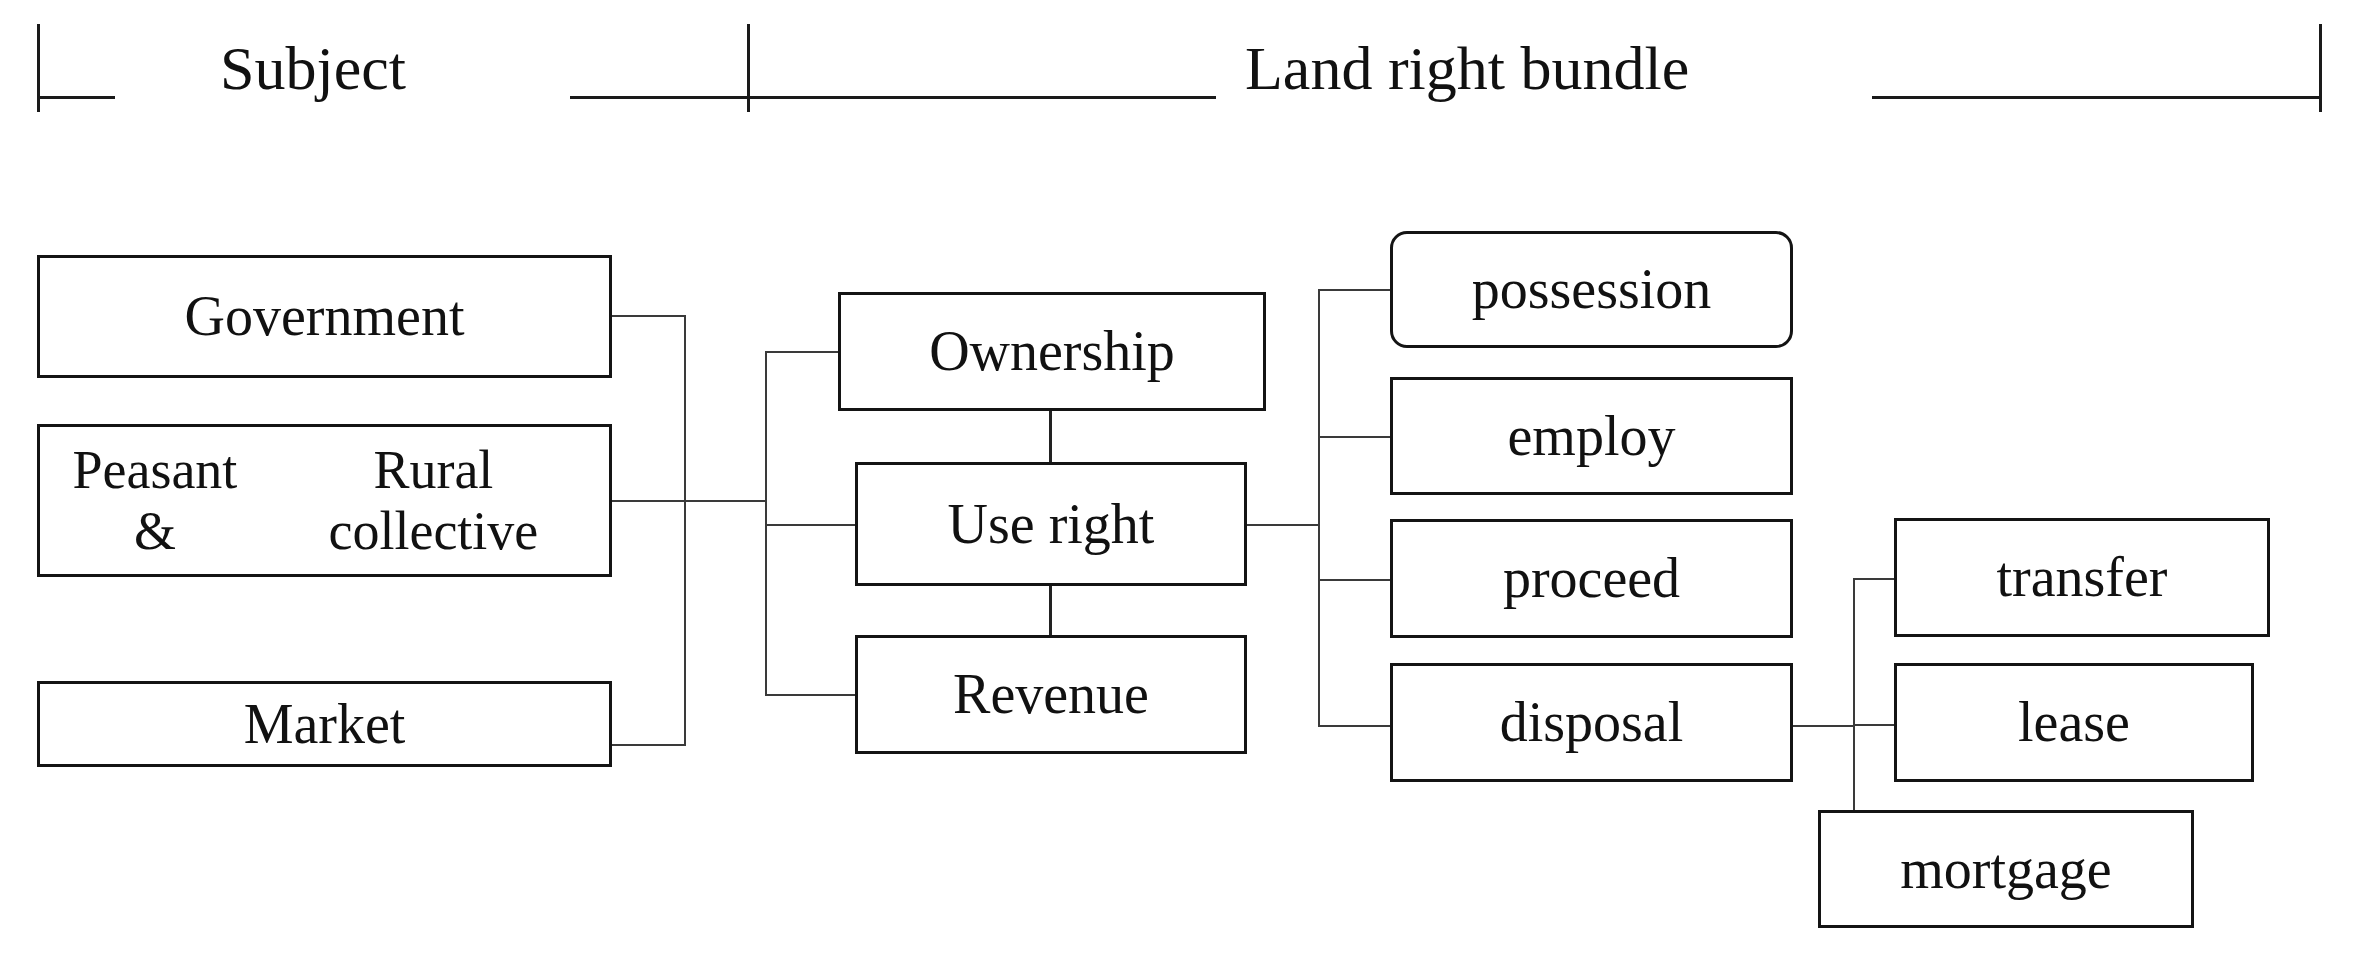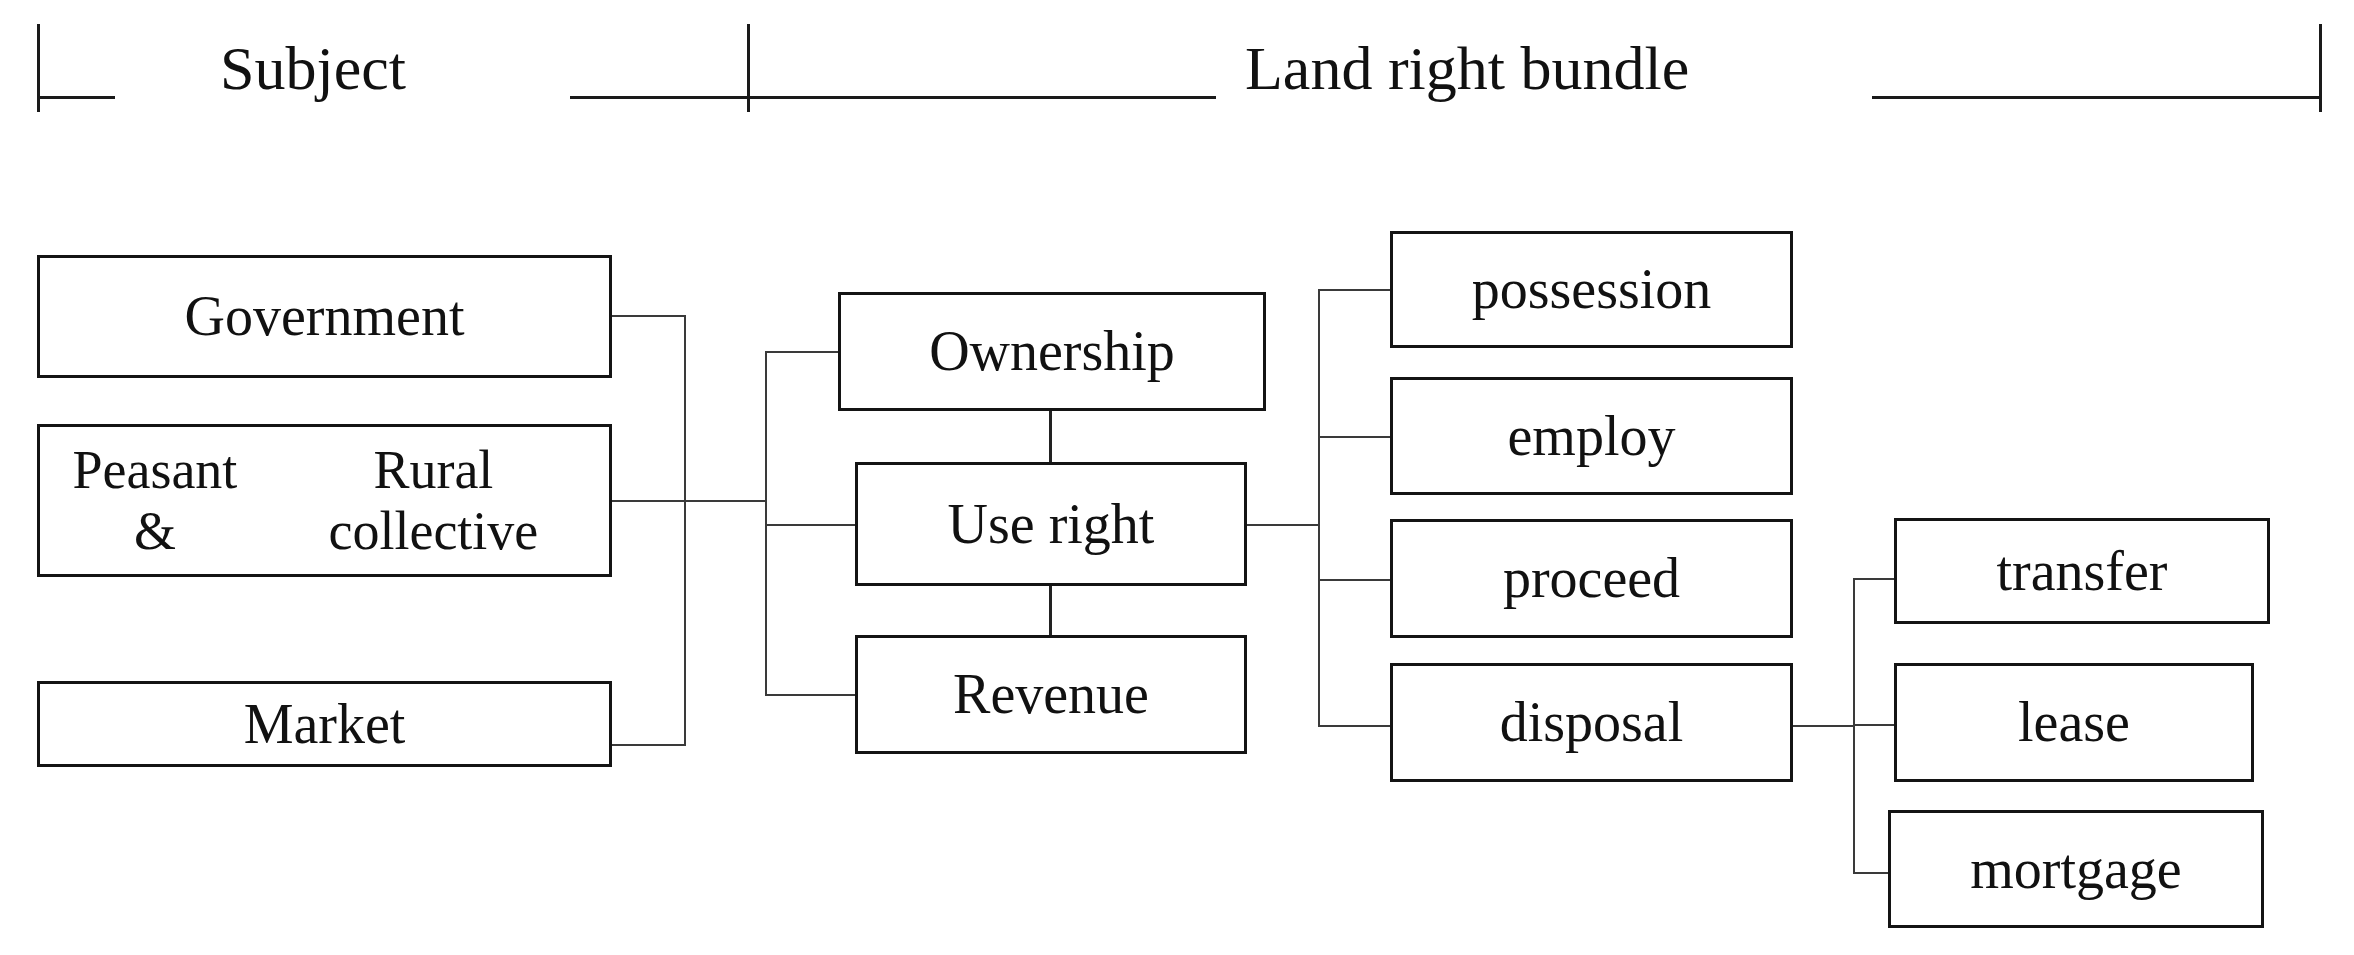--- a/index.html
+++ b/index.html
@@ -104,21 +104,21 @@
   <div class="v-seg thick" style="left:1049px;top:583px;height:55px;"></div>
 
   <div class="h-seg" style="left:1247px;top:524px;width:73px;"></div>
   <div class="v-seg" style="left:1318px;top:289px;height:437px;"></div>
 
   <div class="h-seg" style="left:1318px;top:289px;width:74px;"></div>
   <div class="h-seg" style="left:1318px;top:436px;width:74px;"></div>
   <div class="h-seg" style="left:1318px;top:579px;width:74px;"></div>
   <div class="h-seg" style="left:1318px;top:725px;width:74px;"></div>
 
-  <div class="node" style="left:1390px;top:231px;width:403px;height:117px;">
+  <div class="node" style="left:1390px;top:231px;width:403px;height:117px;border-radius:17px;">
     <span>possession</span>
   </div>
 
   <div class="node" style="left:1390px;top:377px;width:403px;height:118px;">
     <span>employ</span>
   </div>
 
   <div class="node" style="left:1390px;top:519px;width:403px;height:119px;">
     <span>proceed</span>
   </div>
@@ -127,25 +127,25 @@
     <span>disposal</span>
   </div>
 
   <div class="h-seg" style="left:1793px;top:725px;width:62px;"></div>
   <div class="v-seg" style="left:1853px;top:578px;height:296px;"></div>
 
   <div class="h-seg" style="left:1853px;top:578px;width:44px;"></div>
   <div class="h-seg" style="left:1853px;top:724px;width:44px;"></div>
   <div class="h-seg" style="left:1853px;top:872px;width:44px;"></div>
 
-  <div class="node" style="left:1894px;top:518px;width:376px;height:106px;">
+  <div class="node" style="left:1894px;top:518px;width:376px;height:119px;">
     <span>transfer</span>
   </div>
 
   <div class="node" style="left:1894px;top:663px;width:360px;height:119px;justify-content:center;">
     <span>lease</span>
   </div>
 
-  <div class="node" style="left:1888px;top:810px;width:376px;height:118px;">
+  <div class="node" style="left:1818px;top:810px;width:376px;height:118px;">
     <span>mortgage</span>
   </div>
 
 </div>
 
 </body></html>

